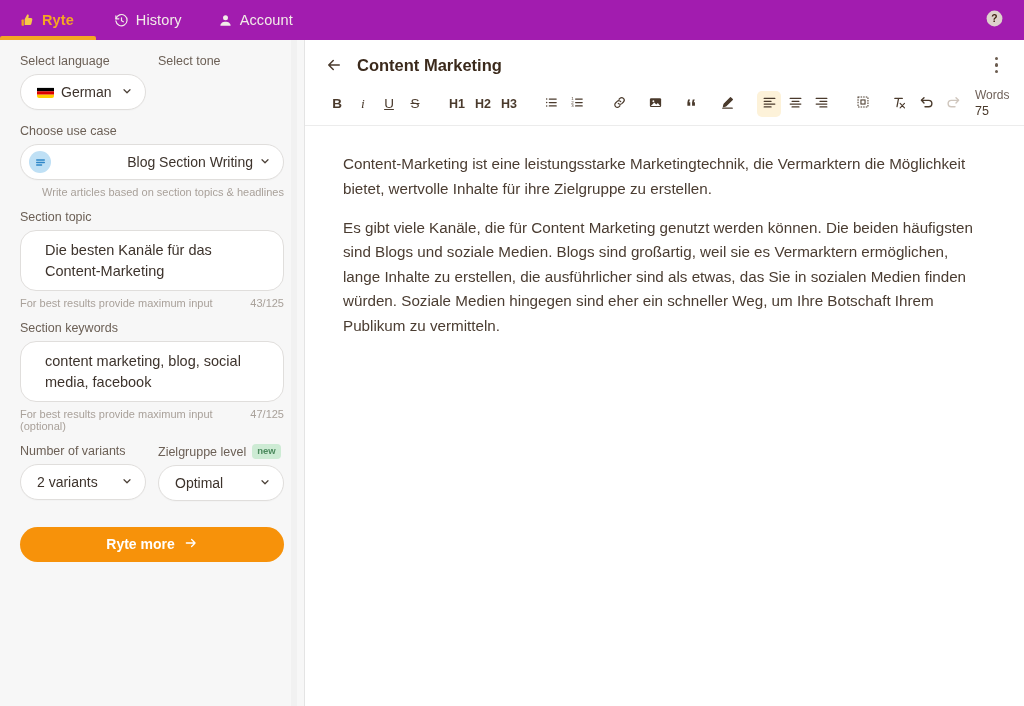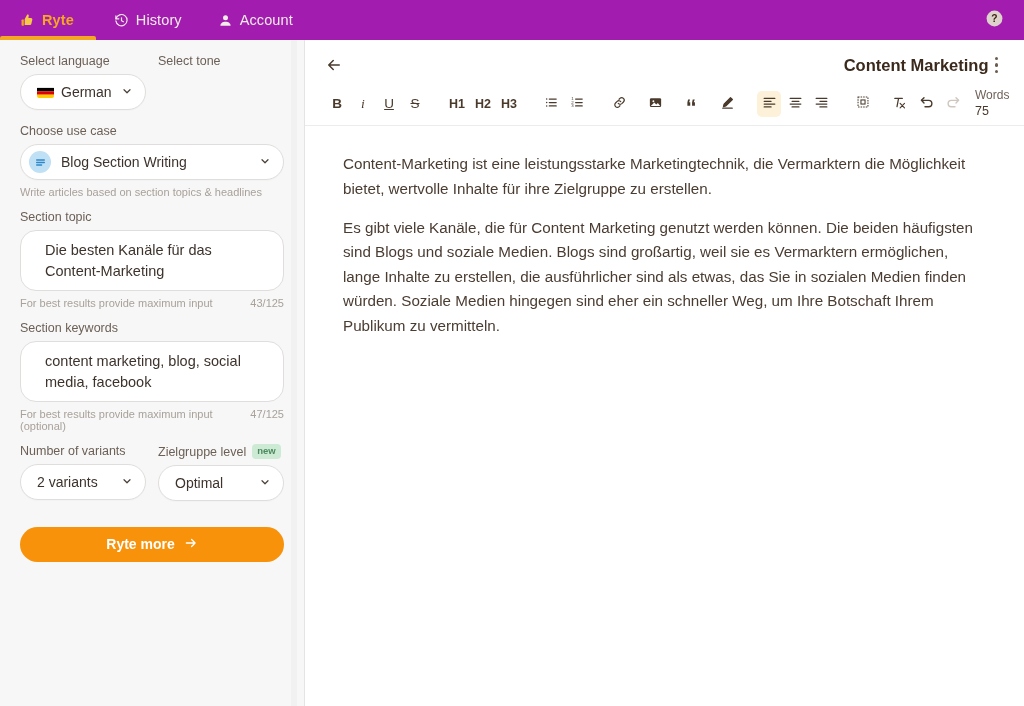--- a/index.html
+++ b/index.html
@@ -88,42 +88,42 @@
   .hint-row { display: flex; justify-content: space-between; gap: 4px; margin-top: 6px; }
   .hint-row .hint { margin-top: 0; }
   .counter { font-size: 11px; color: #a9a19a; white-space: nowrap; }
 
   .textarea {
     background: #fff; border: 1px solid #e0dedc; border-radius: 16px;
     padding: 9px 24px; font-size: 14.5px; color: #3d332c;
     line-height: 1.42; position: relative; cursor: text;
     min-height: 52px;
   }
-  .block { margin-top: 14px; }
+  .block { margin-top: 14px; text-align: right; }
   .block-tight { margin-top: 12px; }
 
   .badge-new {
     background: #cdebd4; color: #4c8a5e; font-size: 9.5px; font-weight: 700;
     border-radius: 4px; padding: 2px 5px; line-height: 1.1;
   }
 
   .cta {
     margin-top: 26px;
     height: 35px; border-radius: 20px; border: none;
     background: #f7920a; color: #fff;
     font-size: 14px; font-weight: 700; font-family: inherit;
     width: 100%; cursor: pointer;
     display: flex; align-items: center; justify-content: center; gap: 9px;
   }
 
   
   .main { flex: 1 1 auto; display: flex; flex-direction: column; background: #fff; min-width: 0; }
   .doc-header {
     height: 38px; display: flex; align-items: center;
-    padding: 0 20px 0 20px; margin-top: 6px; text-align: right;
+    padding: 0 20px 0 20px; margin-top: 6px;
   }
   .back-arrow { margin-right: 14px; cursor: pointer; display: flex; color: #4a3a2c; }
   .doc-title { font-size: 16.5px; font-weight: 700; color: #3b2a1c; flex: 1 1 auto; }
   .kebab { cursor: pointer; display: flex; flex-direction: column; gap: 3px; padding: 4px 6px; }
   .kebab i { width: 3.5px; height: 3.5px; border-radius: 50%; background: #6b5c4f; display: block; }
 
   .toolbar {
     display: flex; align-items: center;
     padding: 4px 20px 6px 20px;
     border-bottom: 1px solid #ececec;

